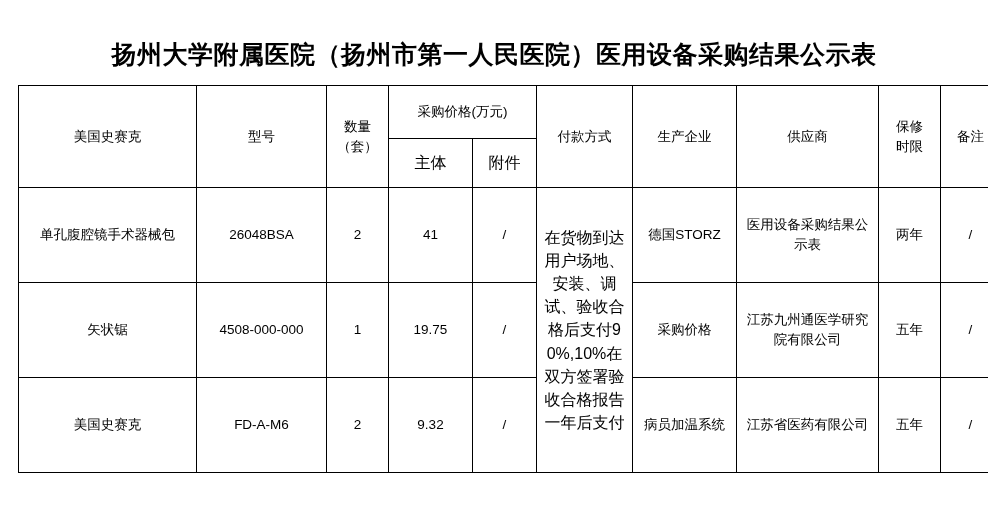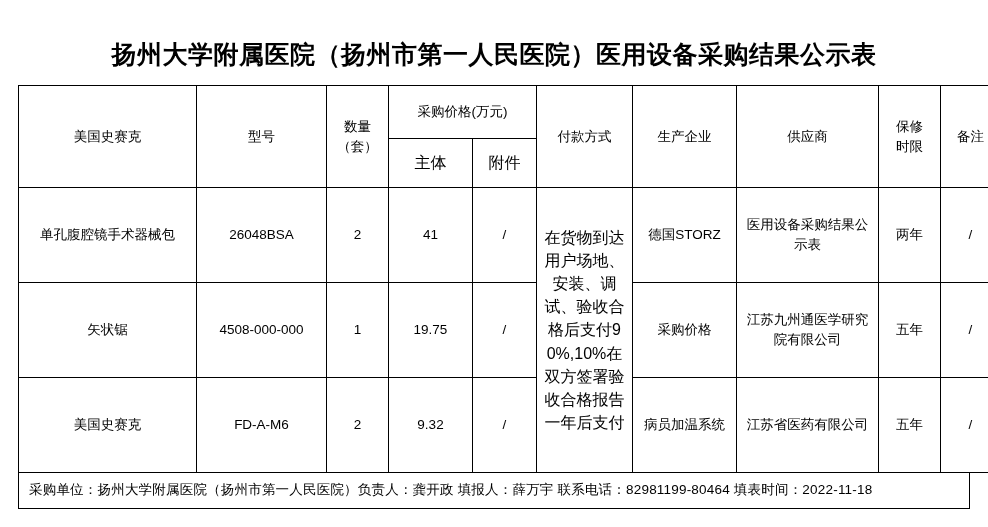--- a/index.html
+++ b/index.html
@@ -167,15 +167,14 @@
         <td class="row-cell">9.32</td>
         <td class="row-cell">/</td>
         <td class="row-cell">病员加温系统</td>
         <td class="row-cell wrap-cell">江苏省医药有限公司</td>
         <td class="row-cell">五年</td>
         <td class="row-cell">/</td>
       </tr>
     </tbody>
   </table>
 
-  <div class="footer">采购单位：扬州大学附属医院（扬州市第一人民医院）负责人：龚开政  填报人：薛万宇  联系电话：82981199-80464  填表时间：2022-11-18</div>
 
 </div>
 
 </body></html>

